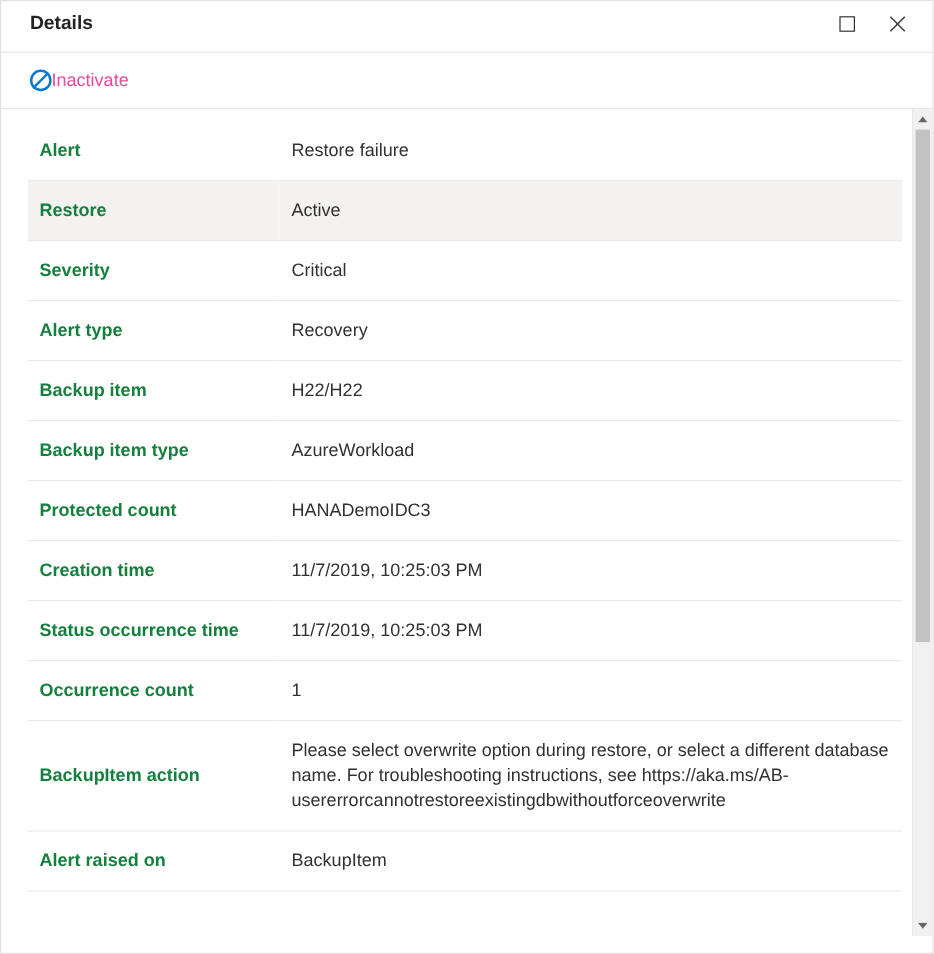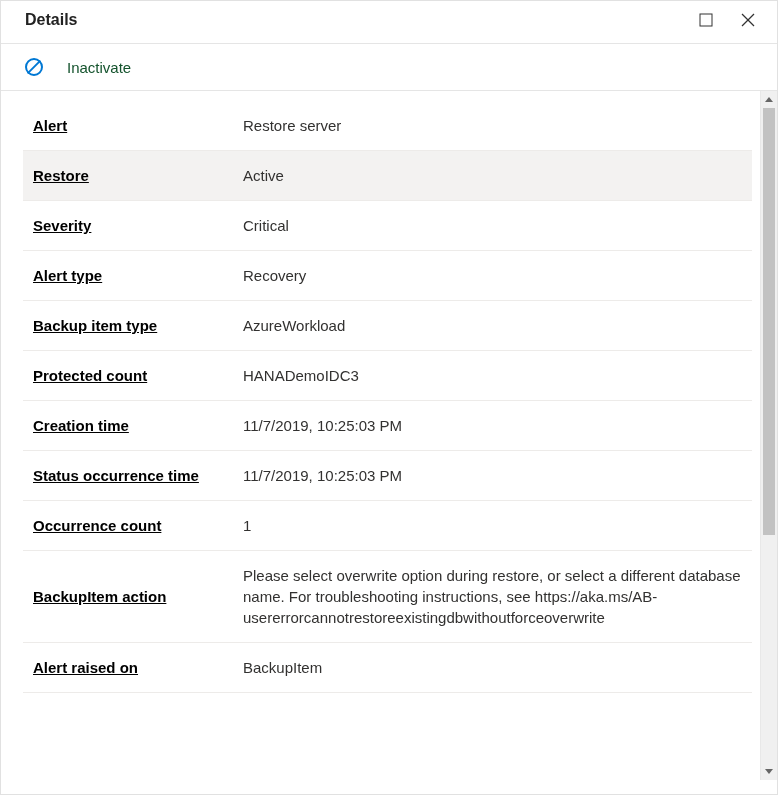--- a/index.html
+++ b/index.html
@@ -46,23 +46,23 @@
     padding: 12px 24px;
     border-bottom: 1px solid #e5e5e5;
     gap: 8px;
   }
   .toolbar-btn {
     background: none;
     border: none;
     cursor: pointer;
     display: flex;
     align-items: center;
-    gap: 24px;
+    gap: 0;
     font-size: 15px;
-    color: #14532d;
+    color: #ec4899;
     padding: 2px 0;
     justify-content: space-between;
   }
   .ban-icon {
     width: 18px;
     height: 18px;
     border: 2px solid #0078d4;
     border-radius: 50%;
     position: relative;
     flex-shrink: 0;
@@ -124,22 +124,21 @@
   }
   td {
     padding: 14px 10px;
     vertical-align: middle;
     font-size: 15px;
     line-height: 1.4;
   }
   td.label {
     width: 210px;
     font-weight: 700;
-    color: #000000;
-    text-decoration: underline;
+    color: #15803d;
   }
   td.value {
     color: #323130;
   }
   tr.highlight {
     background: #f3f2f1;
   }
 </style>
 </head>
 <body>
@@ -167,33 +166,37 @@
     <span>Inactivate</span>
   </button>
 </div>
 
 <div class="content-wrap">
   <div class="content">
     <table>
       <tbody id="details-body">
           <tr>
             <td class="label">Alert</td>
-            <td class="value">Restore server</td>
+            <td class="value">Restore failure</td>
           </tr>
           <tr class="highlight">
             <td class="label">Restore</td>
             <td class="value">Active</td>
           </tr>
           <tr>
             <td class="label">Severity</td>
             <td class="value">Critical</td>
           </tr>
           <tr>
             <td class="label">Alert type</td>
             <td class="value">Recovery</td>
+          </tr>
+          <tr>
+            <td class="label">Backup item</td>
+            <td class="value">H22/H22</td>
           </tr>
           <tr>
             <td class="label">Backup item type</td>
             <td class="value">AzureWorkload</td>
           </tr>
           <tr>
             <td class="label">Protected count</td>
             <td class="value">HANADemoIDC3</td>
           </tr>
           <tr>

